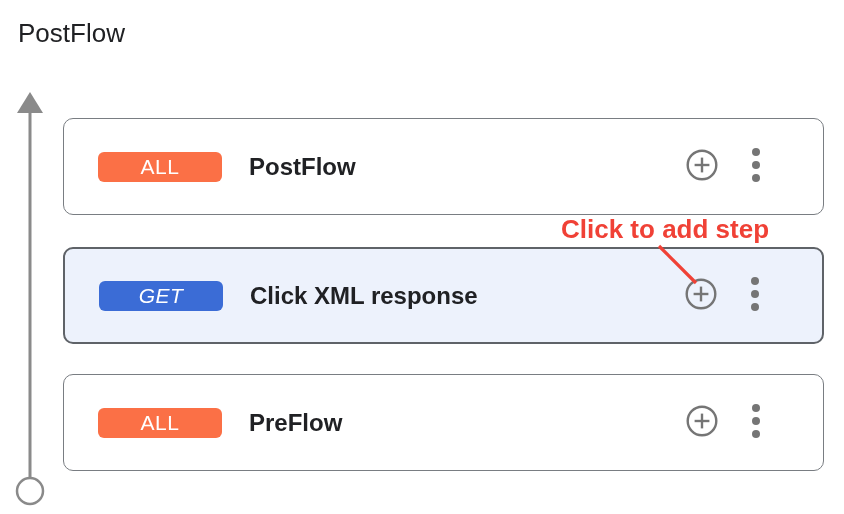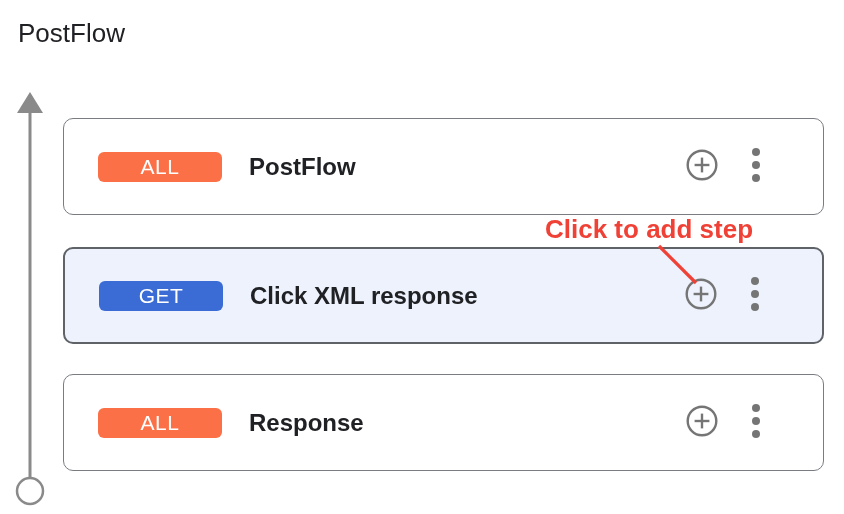--- a/index.html
+++ b/index.html
@@ -118,21 +118,21 @@
         <svg width="10" height="38" viewBox="0 0 10 38">
           <circle cx="5" cy="6" r="4" fill="#757575"></circle>
           <circle cx="5" cy="19" r="4" fill="#757575"></circle>
           <circle cx="5" cy="32" r="4" fill="#757575"></circle>
         </svg>
       </span>
     </button>
   </div>
 
   <div class="flow-card pos-1 selected">
-    <div class="method-badge" style="background-color: rgb(59, 108, 214);">GET</div>
+    <div class="method-badge" style="background-color: rgb(59, 108, 214); font-style: italic;">GET</div>
     <div class="flow-name">Click XML response</div>
     <button class="icon-btn add-step">
       <span>
         <svg width="34" height="34" viewBox="0 0 34 34">
           <circle cx="17" cy="17" r="14.3" fill="none" stroke="#757575" stroke-width="2.4"></circle>
           <line x1="17" y1="9.6" x2="17" y2="24.4" stroke="#757575" stroke-width="2.4"></line>
           <line x1="9.6" y1="17" x2="24.4" y2="17" stroke="#757575" stroke-width="2.4"></line>
         </svg>
       </span>
     </button>
@@ -142,21 +142,21 @@
           <circle cx="5" cy="6" r="4" fill="#757575"></circle>
           <circle cx="5" cy="19" r="4" fill="#757575"></circle>
           <circle cx="5" cy="32" r="4" fill="#757575"></circle>
         </svg>
       </span>
     </button>
   </div>
 
   <div class="flow-card pos-2">
     <div class="method-badge" style="background-color: rgb(251, 112, 70);">ALL</div>
-    <div class="flow-name">Response</div>
+    <div class="flow-name">PreFlow</div>
     <button class="icon-btn add-step">
       <span>
         <svg width="34" height="34" viewBox="0 0 34 34">
           <circle cx="17" cy="17" r="14.3" fill="none" stroke="#757575" stroke-width="2.4"></circle>
           <line x1="17" y1="9.6" x2="17" y2="24.4" stroke="#757575" stroke-width="2.4"></line>
           <line x1="9.6" y1="17" x2="24.4" y2="17" stroke="#757575" stroke-width="2.4"></line>
         </svg>
       </span>
     </button>
     <button class="icon-btn more">
@@ -172,15 +172,15 @@
 
   <svg class="overlay-svg" viewBox="0 0 844 514">
     <g>
       <line x1="30" y1="111" x2="30" y2="478" stroke="#8a8a8a" stroke-width="3"></line>
       <polygon points="30,92 17,113 43,113" fill="#8a8a8a"></polygon>
     </g>
     <circle cx="30" cy="491" r="13" fill="#ffffff" stroke="#8a8a8a" stroke-width="2.5"></circle>
     <line x1="659" y1="246" x2="696" y2="283" stroke="#f04136" stroke-width="3.2"></line>
   </svg>
 
-  <div class="annotation-label" style="color: rgb(240, 65, 54);">Click to add step</div>
+  <div class="annotation-label" style="color: rgb(240, 65, 54); margin-left: 16px;">Click to add step</div>
 
 </div>
 
 </body></html>

